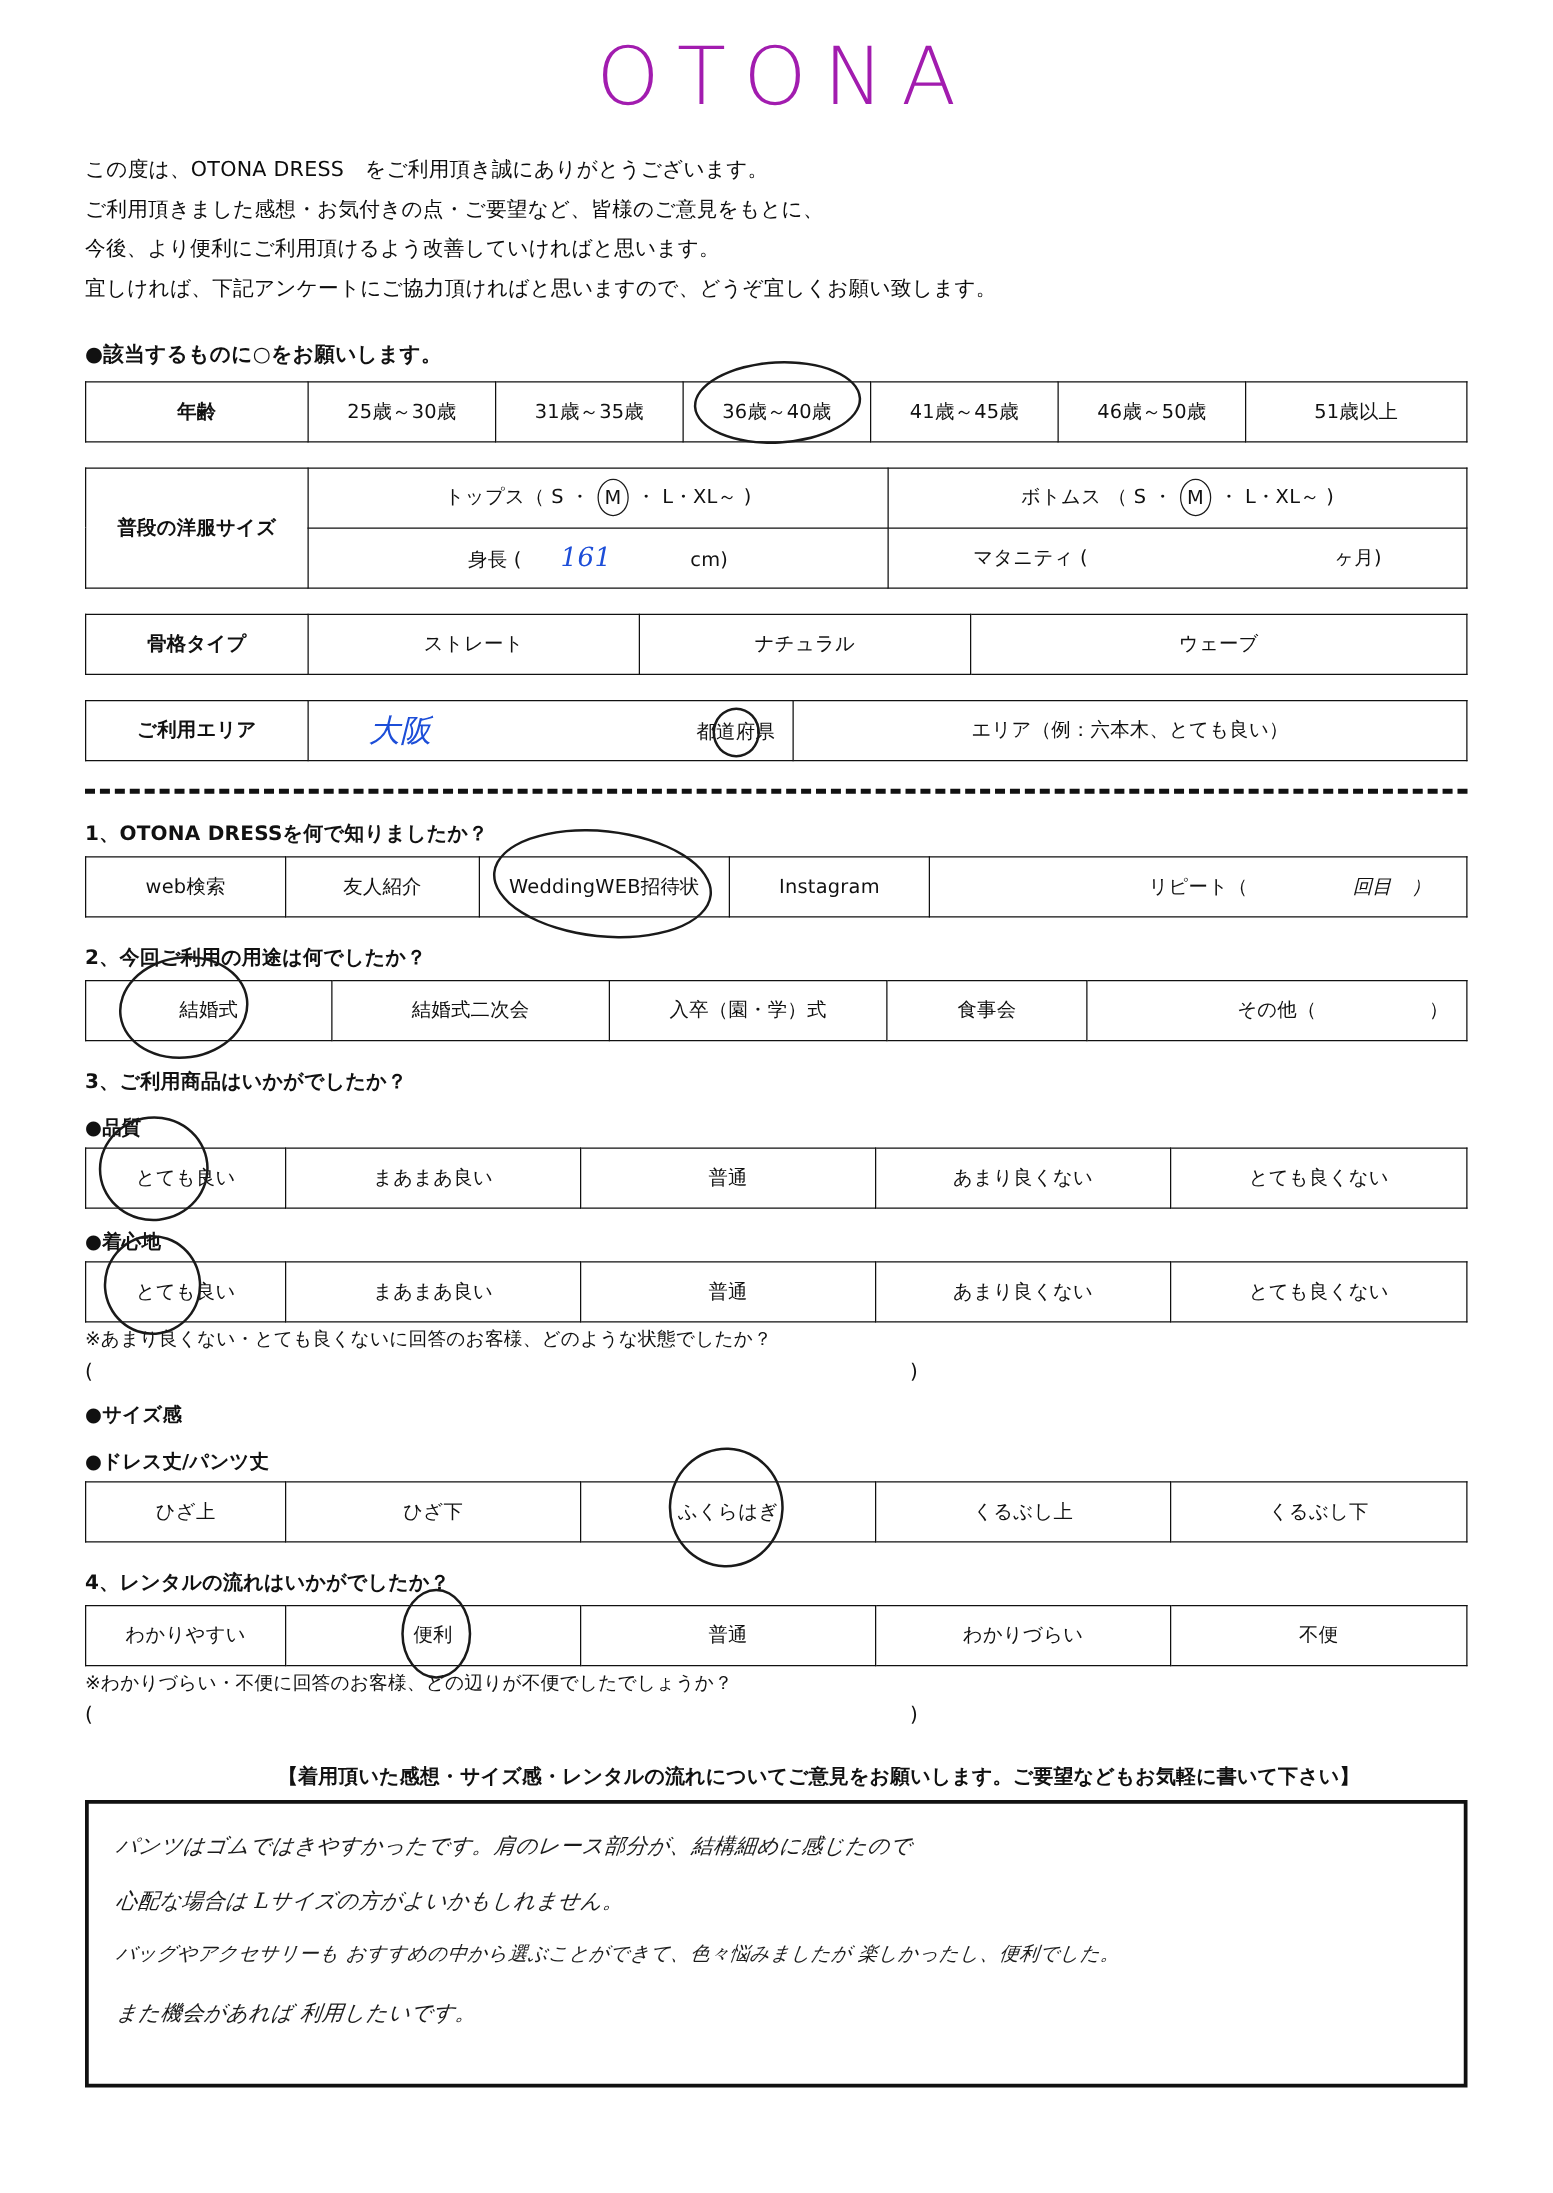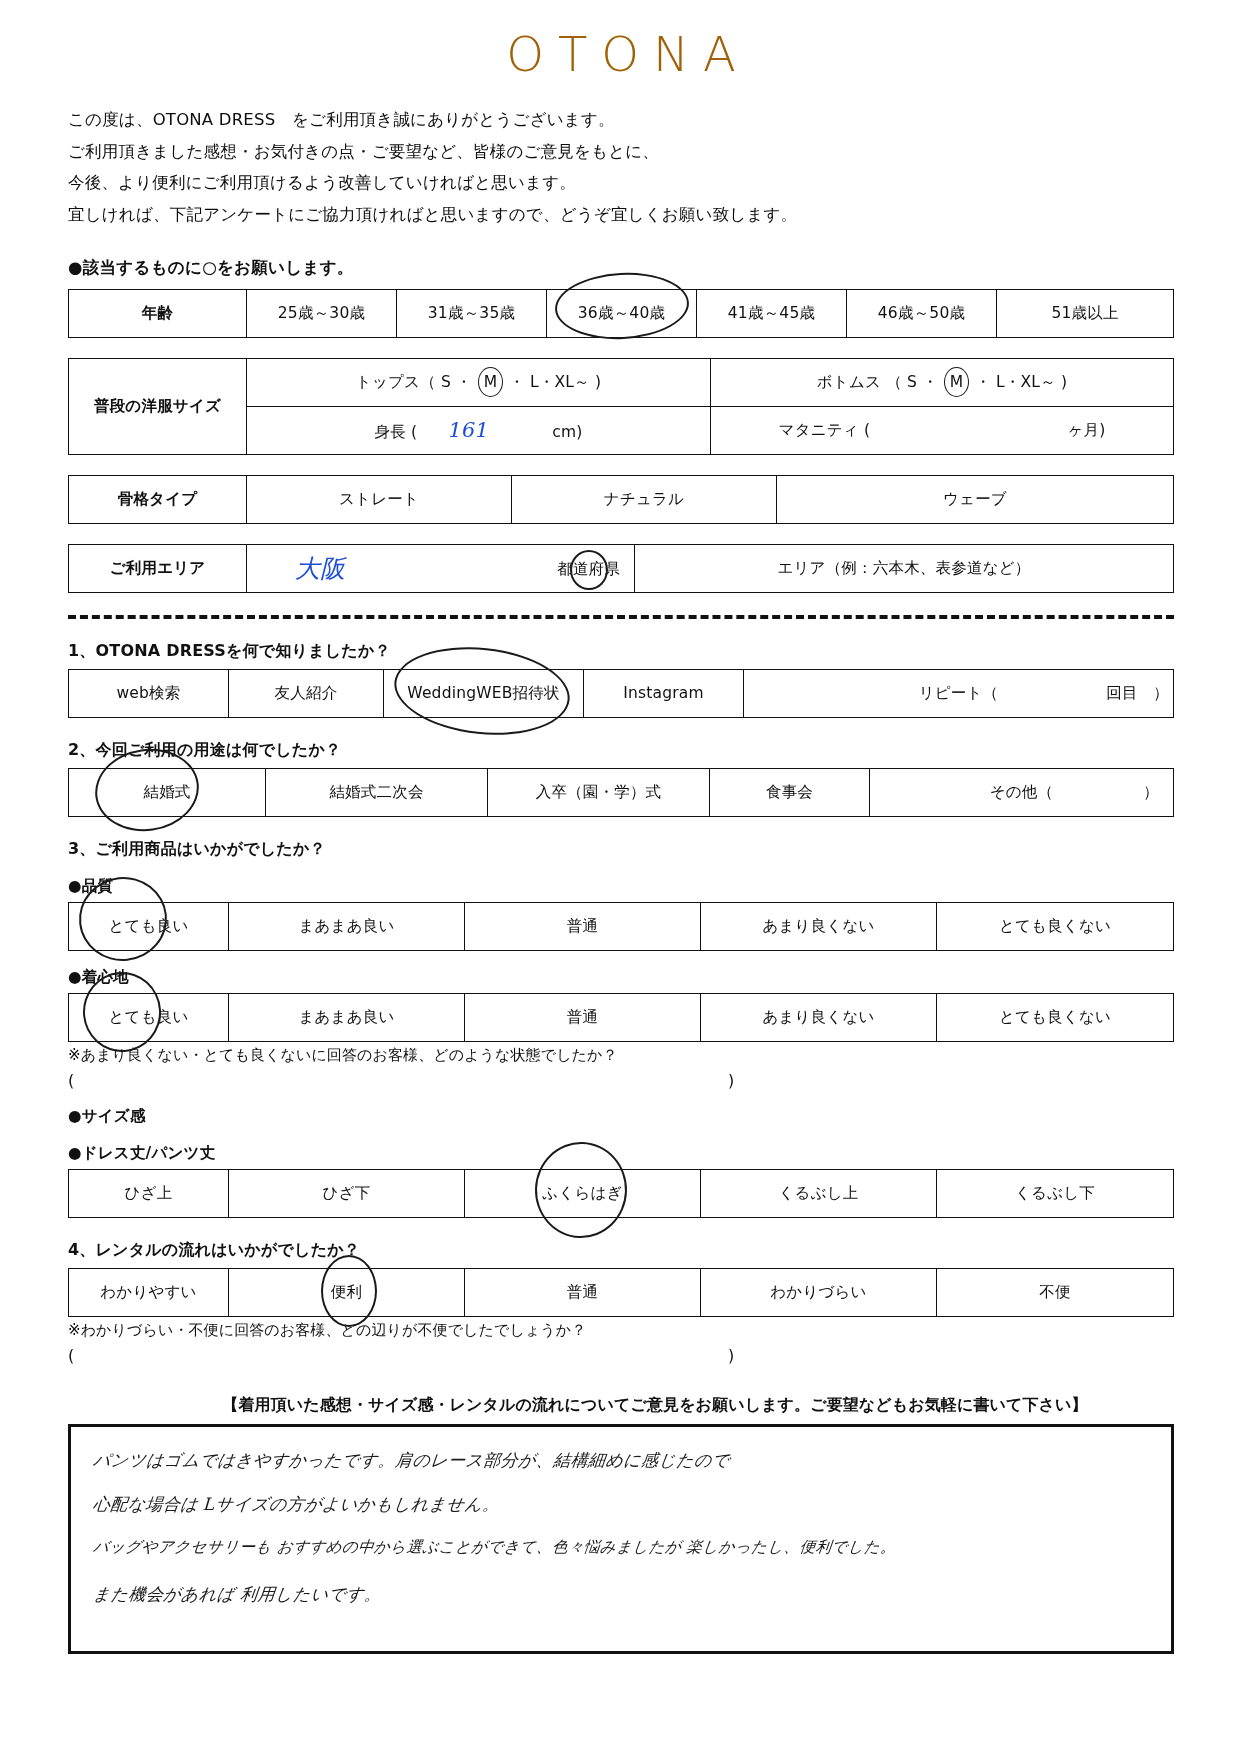--- a/index.html
+++ b/index.html
@@ -20,24 +20,24 @@
     padding: 0;
   }
 
   
   .logo-wrap {
     text-align: center;
     padding-top: 30px;
   }
   .logo-otona {
     font-family: "DejaVu Sans", "Liberation Sans", sans-serif;
-    font-size: 48px;
+    font-size: 64px;
     letter-spacing: 14px;
     font-weight: 300;
-    color: #a16207;
+    color: #a21caf;
     line-height: 1;
     padding-left: 14px;
   }
   .logo-dress {
     display: inline-block;
     margin-top: 14px;
     background: #0b0b0b;
     color: #ffffff;
     font-size: 22px;
     letter-spacing: 16px;
@@ -254,42 +254,42 @@
         <tr>
       <td class="rowlabel" style="width:178px">ご利用エリア</td>
       <td style="width:388px; text-align:left;">
         <span class="hand" style="font-size:25px; padding-left:44px;">大阪</span>
         <span style="position:absolute; right:14px; top:14px;">
           <span>都道府県</span>
         </span>
         <span class="circ" style="right:26px; top:5px; width:38px; height:40px;"></span>
       </td>
       <td>
-        <span>エリア（例：六本木、表参道など）</span>
+        <span>エリア（例：六本木、とても良い）</span>
       </td>
     </tr>
   </tbody>
     </table>
 
   <div class="dashsep"></div>
 
   <div class="q-head">1、OTONA DRESSを何で知りましたか？</div>
   <table class="grid">
     <tbody>
         <tr>
       <td style="width:160px">web検索</td>
       <td style="width:155px">友人紹介</td>
       <td style="width:200px">
         <span>WeddingWEB招待状</span>
         <span class="circ" style="left:10px; top:-22px; width:176px; height:86px; transform:rotate(6deg);"></span>
       </td>
       <td style="width:160px">Instagram</td>
       <td class="lefttext">
         <span>リピート（</span>
-        <span style="position:absolute; right:4px;">回目　）</span>
+        <span style="position:absolute; right:28px;font-style:italic;">回目　）</span>
       </td>
     </tr>
   </tbody>
     </table>
 
   <div class="q-head">2、今回ご利用の用途は何でしたか？</div>
   <table class="grid">
     <tbody>
         <tr>
       <td style="width:197px">

